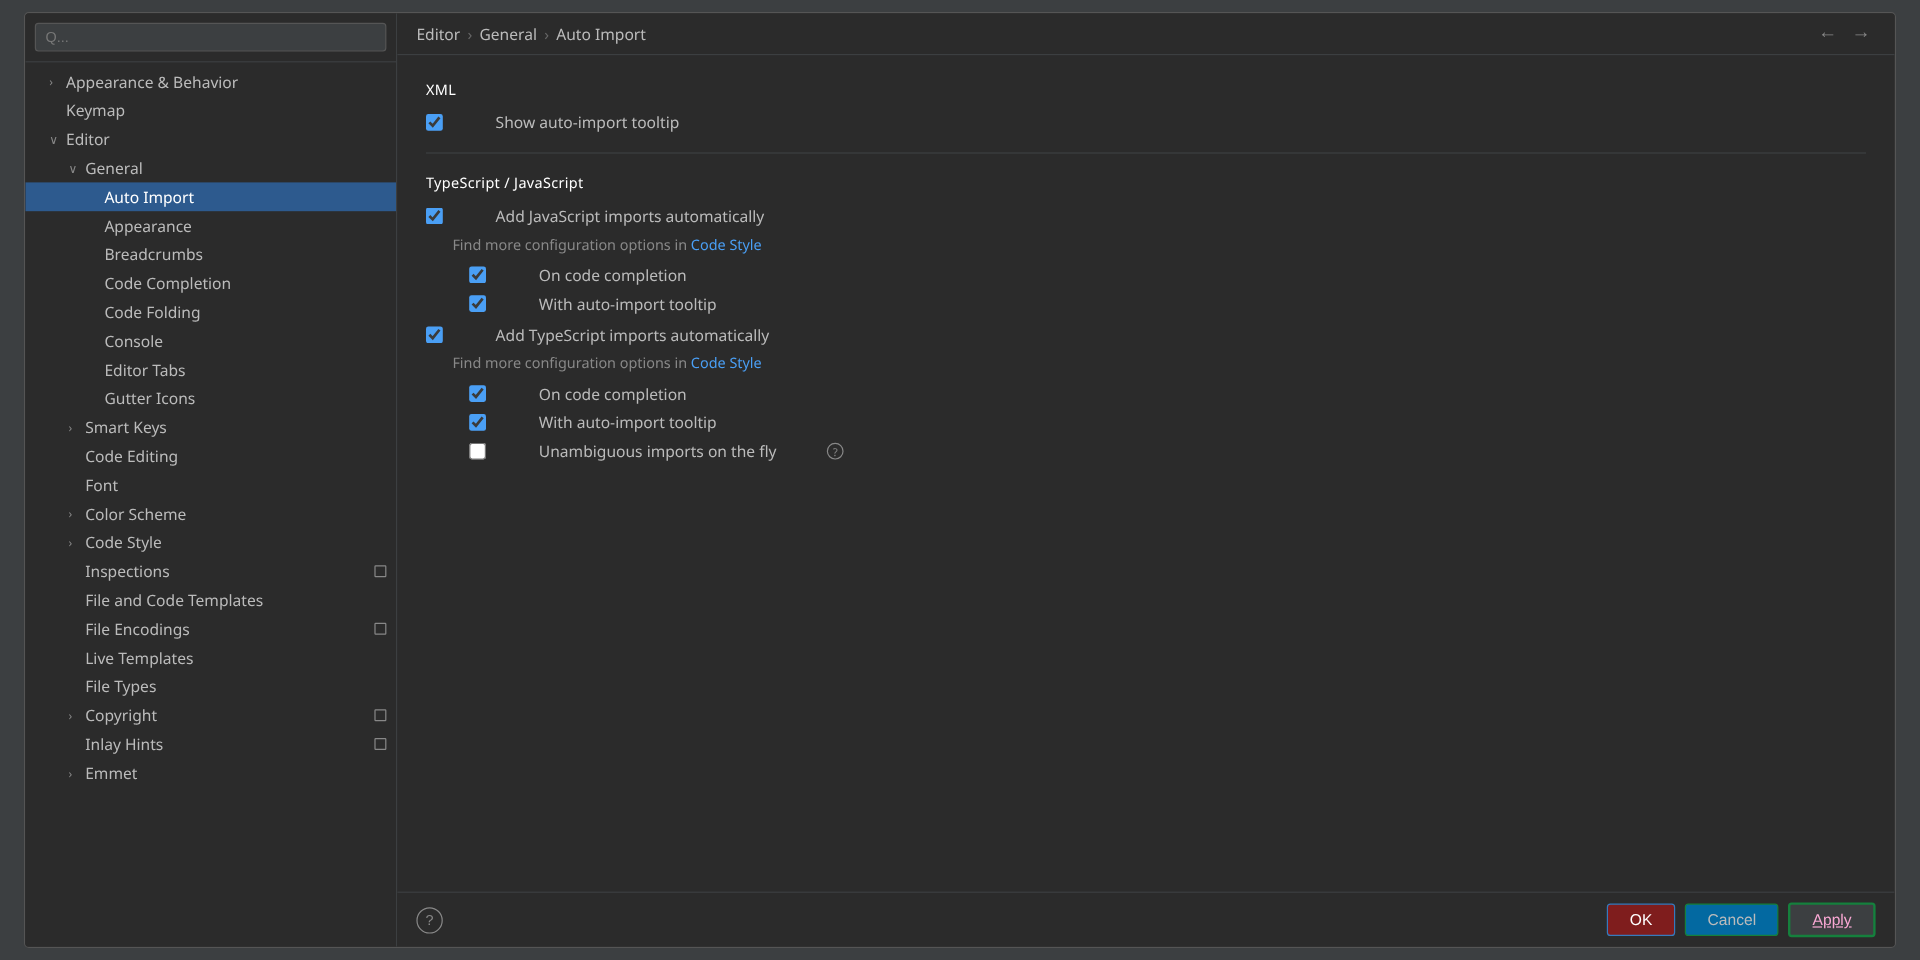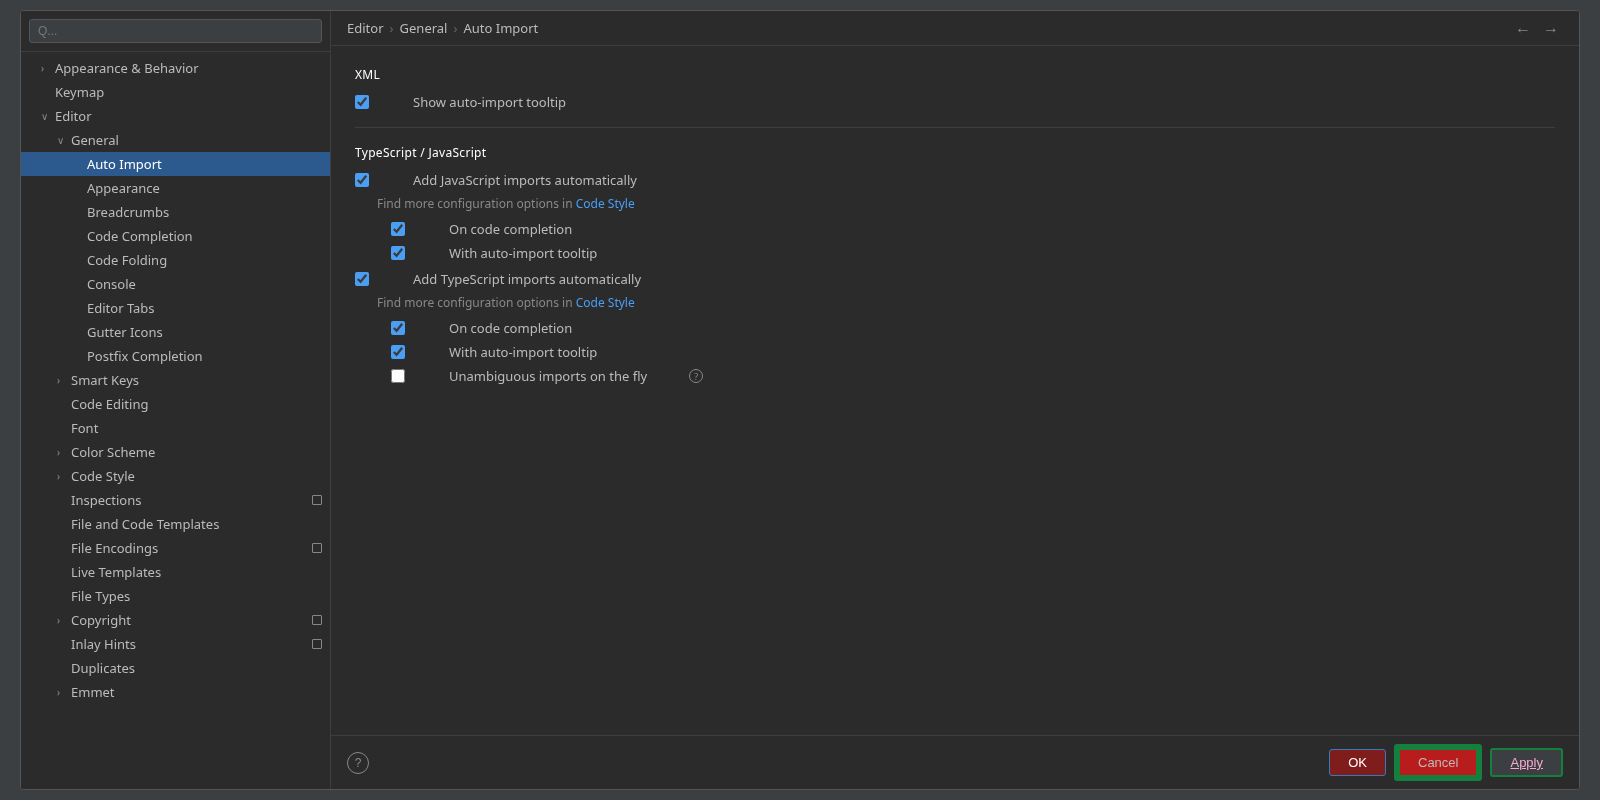--- a/index.html
+++ b/index.html
@@ -258,23 +258,23 @@
       font-size: 13px;
       cursor: pointer;
       margin-left: 8px;
     }
     .btn-primary {
       background: #7f1d1d;
       color: white;
       border: 1px solid #357abd;
     }
     .btn-default {
-      background: #b91c1c;
-      color: #bbbbbb;
-      border: 6px solid #15803d;
+      background: #0369a1;
+      color: #bbbbbb;
+      border: 1px solid #15803d;
     }
     .btn-disabled {
       background: #3c3f41;
       color: #f9a8d4;
       border: 2px solid #15803d;
       cursor: not-allowed;
       text-decoration: underline;
     }
   </style>
 </head>
@@ -344,24 +344,20 @@
         <div class="tree-item indent-3">
           <span class="chevron"></span>
           <span class="label">Editor Tabs</span>
         </div>
 
         <div class="tree-item indent-3">
           <span class="chevron"></span>
           <span class="label">Gutter Icons</span>
         </div>
 
-        <div class="tree-item indent-3">
-          <span class="chevron"></span>
-          <span class="label">Postfix Completion</span>
-        </div>
 
         <div class="tree-item indent-2">
           <span class="chevron">›</span>
           <span class="label">Smart Keys</span>
         </div>
 
         <div class="tree-item indent-2">
           <span class="chevron"></span>
           <span class="label">Code Editing</span>
         </div>
@@ -413,24 +409,20 @@
           <span class="label">Copyright</span>
           <span class="badge"></span>
         </div>
 
         <div class="tree-item indent-2">
           <span class="chevron"></span>
           <span class="label">Inlay Hints</span>
           <span class="badge"></span>
         </div>
 
-        <div class="tree-item indent-2">
-          <span class="chevron"></span>
-          <span class="label">Duplicates</span>
-        </div>
 
         <div class="tree-item indent-2">
           <span class="chevron">›</span>
           <span class="label">Emmet</span>
         </div>
 
       </div>
     </div>
 
     <div class="right-panel">

